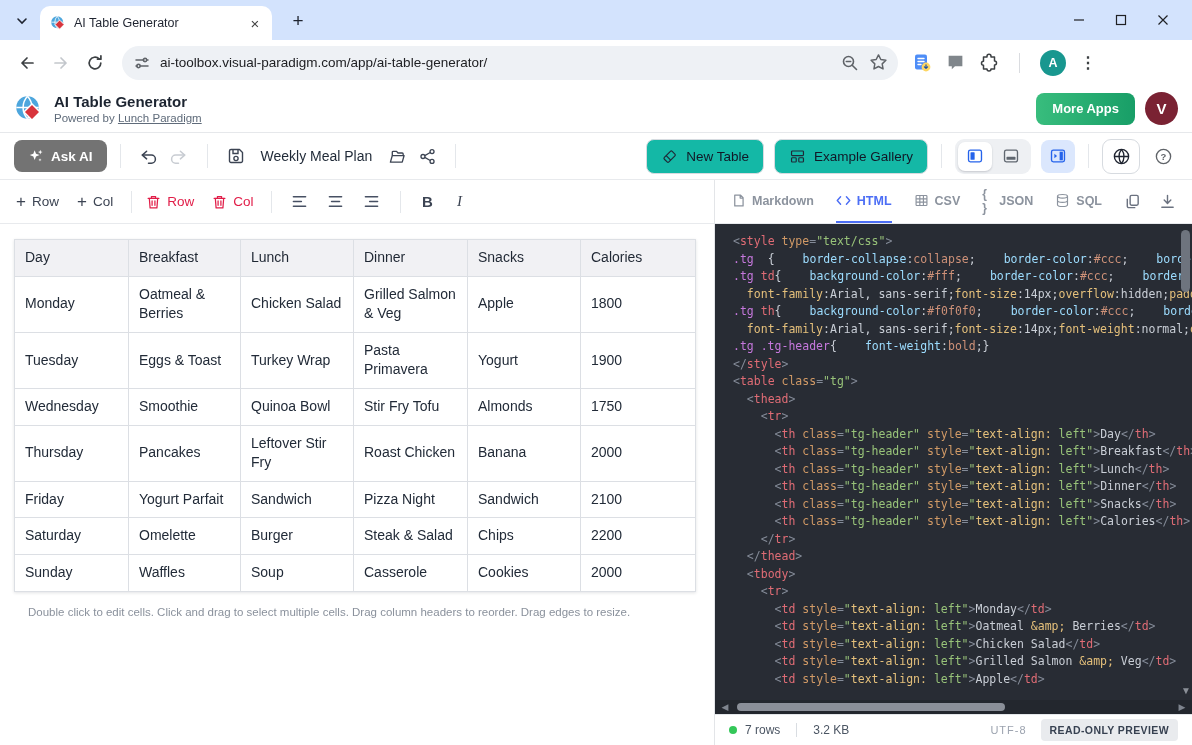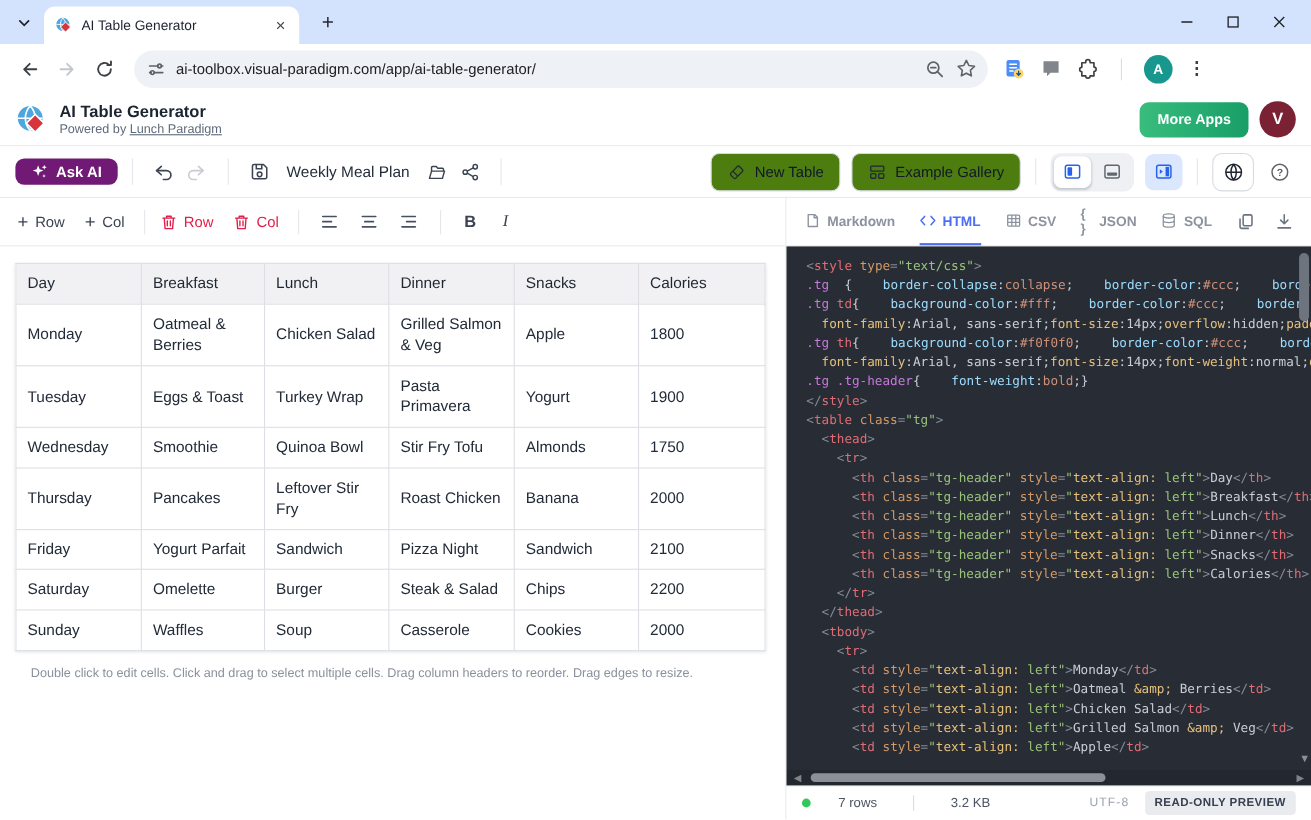--- a/index.html
+++ b/index.html
@@ -39,28 +39,28 @@
   .app-sub a-like, .powered-link { text-decoration:underline; color:#5f6b7a; }
   .header-right { margin-left:auto; display:flex; align-items:center; gap:10px; }
   .more-apps { height:32px; padding:0 16px; border-radius:8px; color:#fff; font-size:13px; font-weight:700;
     background:linear-gradient(90deg,#38bd7d,#189e67); display:flex; align-items:center; }
   .avatar-v { width:33px; height:33px; border-radius:50%; background:#7a2233; color:#fff; font-size:15px;
     font-weight:700; display:flex; align-items:center; justify-content:center; }
 
   
   .app-toolbar { height:47px; background:#fff; border-bottom:1px solid #e8eaed;
     display:flex; align-items:center; padding:0 14px; }
-  .ask-ai { height:24px; padding:0 14px; border-radius:8px; background:#701a75; color:#fff;
+  .ask-ai { height:32px; padding:0 14px; border-radius:8px; background:#737373; color:#fff;
     font-size:13.5px; font-weight:700; display:flex; align-items:center; gap:7px; }
   .sep-v { width:1px; height:24px; background:#e4e7eb; margin:0 13px; flex:none; }
   .tb-icon { width:30px; height:30px; display:flex; align-items:center; justify-content:center; color:#3c4453; }
   .tb-icon.disabled { color:#c8ccd2; }
   .doc-name { font-size:14px; color:#1f2937; margin:12px 10px; }
   .toolbar-right { margin-left:auto; display:flex; align-items:center; }
-  .btn-outline { height:35px; padding:0 14px; border:1px solid #d7dbe0; border-radius:8px; background:#4d7c0f;
+  .btn-outline { height:35px; padding:0 14px; border:1px solid #d7dbe0; border-radius:8px; background:#14b8a6;
     font-size:13.5px; color:#111827; display:flex; align-items:center; gap:8px; margin-left:10px; }
   .seg-group { background:#eef0f3; border-radius:9px; padding:3px; display:flex; gap:2px; }
   .seg-btn { width:34px; height:29px; border-radius:7px; display:flex; align-items:center; justify-content:center; }
   .seg-btn.active { background:#fff; box-shadow:0 1px 2px rgba(16,24,40,.18); }
   .panel-btn { width:34px; height:33px; border-radius:8px; background:#dbe7fd; margin-left:10px;
     display:flex; align-items:center; justify-content:center; }
   .globe-btn { width:38px; height:35px; border:1px solid #d7dbe0; border-radius:9px; background:#fff;
     display:flex; align-items:center; justify-content:center; }
   .help-btn { width:30px; height:30px; margin-left:8px; display:flex; align-items:center; justify-content:center; }
 
@@ -104,21 +104,21 @@
   .tk-cv { color:#ce9178; } .tk-sel{ color:#c678dd; } .tk-w  { color:#c9ced6; }
   .tk-en { color:#e5c07b; }
   .v-scroll { position:absolute; top:6px; right:2px; width:9px; height:460px; }
   .v-thumb { position:absolute; top:0; left:0; width:9px; height:62px; border-radius:5px; background:#6e747e; }
   .v-down { position:absolute; right:1px; bottom:4px; color:#8b9098; font-size:10px; }
   .h-scroll { height:14px; background:#23272e; display:flex; align-items:center; padding:0 4px; position:relative; }
   .h-arrow { color:#7e848e; font-size:9px; width:12px; text-align:center; }
   .h-thumb { position:absolute; left:22px; width:268px; height:8px; border-radius:4px; background:#8a8f98; }
 
   .status-bar { height:31px; background:#fff; border-top:1px solid #e4e7ea; display:flex; align-items:center;
-    padding:0 14px; font-size:12px; color:#4b5563;gap:17px; }
+    padding:0 14px; font-size:12px; color:#4b5563; }
   .dot { width:8px; height:8px; border-radius:50%; background:#34c759; margin-right:8px; }
   .sb-sep { width:1px; height:14px; background:#d9dde2; margin:0 16px; }
   .sb-right { margin-left:auto; display:flex; align-items:center; gap:14px; }
   .enc { color:#9ca3af; font-size:11px; letter-spacing:1px; }
   .ro-badge { background:#e9ebee; color:#374151; font-size:10.5px; font-weight:700; letter-spacing:.4px;
     padding:5px 9px; border-radius:4px; }
 </style>
 </head>
 <body>
 

